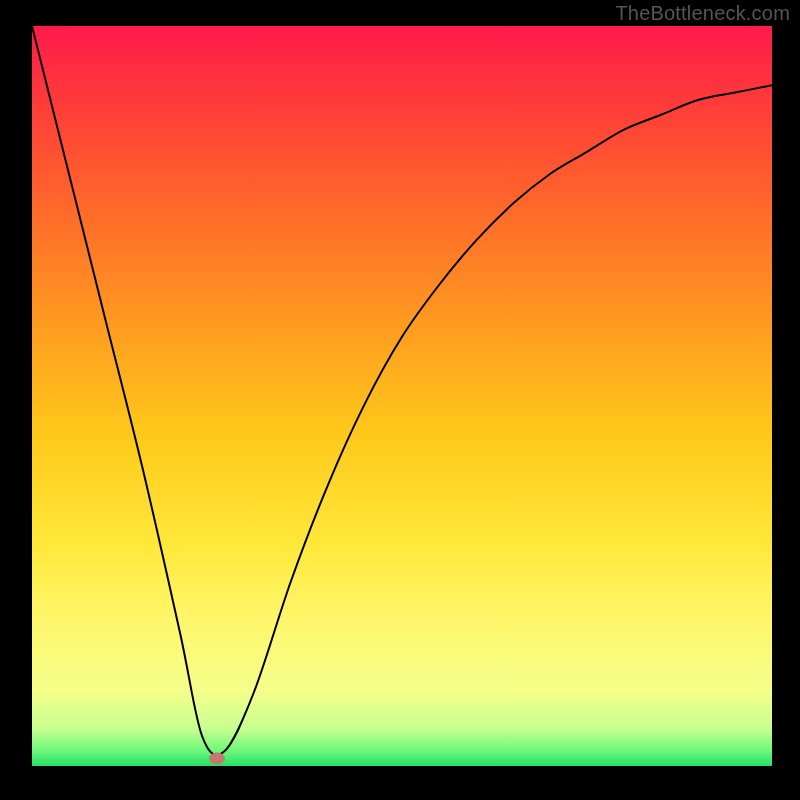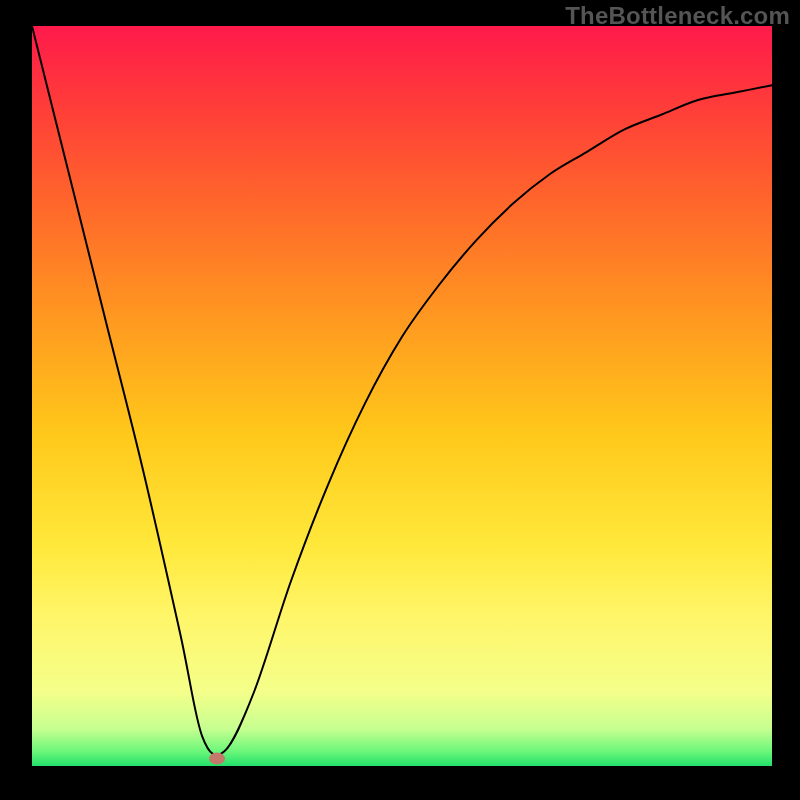--- a/index.html
+++ b/index.html
@@ -17,22 +17,22 @@
     left: 0;
     width: 800px;
     height: 800px;
     background: #000;
   }
   .watermark {
     position: absolute;
     top: 2px;
     right: 10px;
     color: #555;
-    font-size: 24px;
-    font-weight: 700;
+    font-size: 20px;
+    font-weight: 400;
     letter-spacing: 0.2px;
   }
   svg {
     position: absolute;
     top: 0;
     left: 0;
   }
 </style>
 </head>
 <body>

